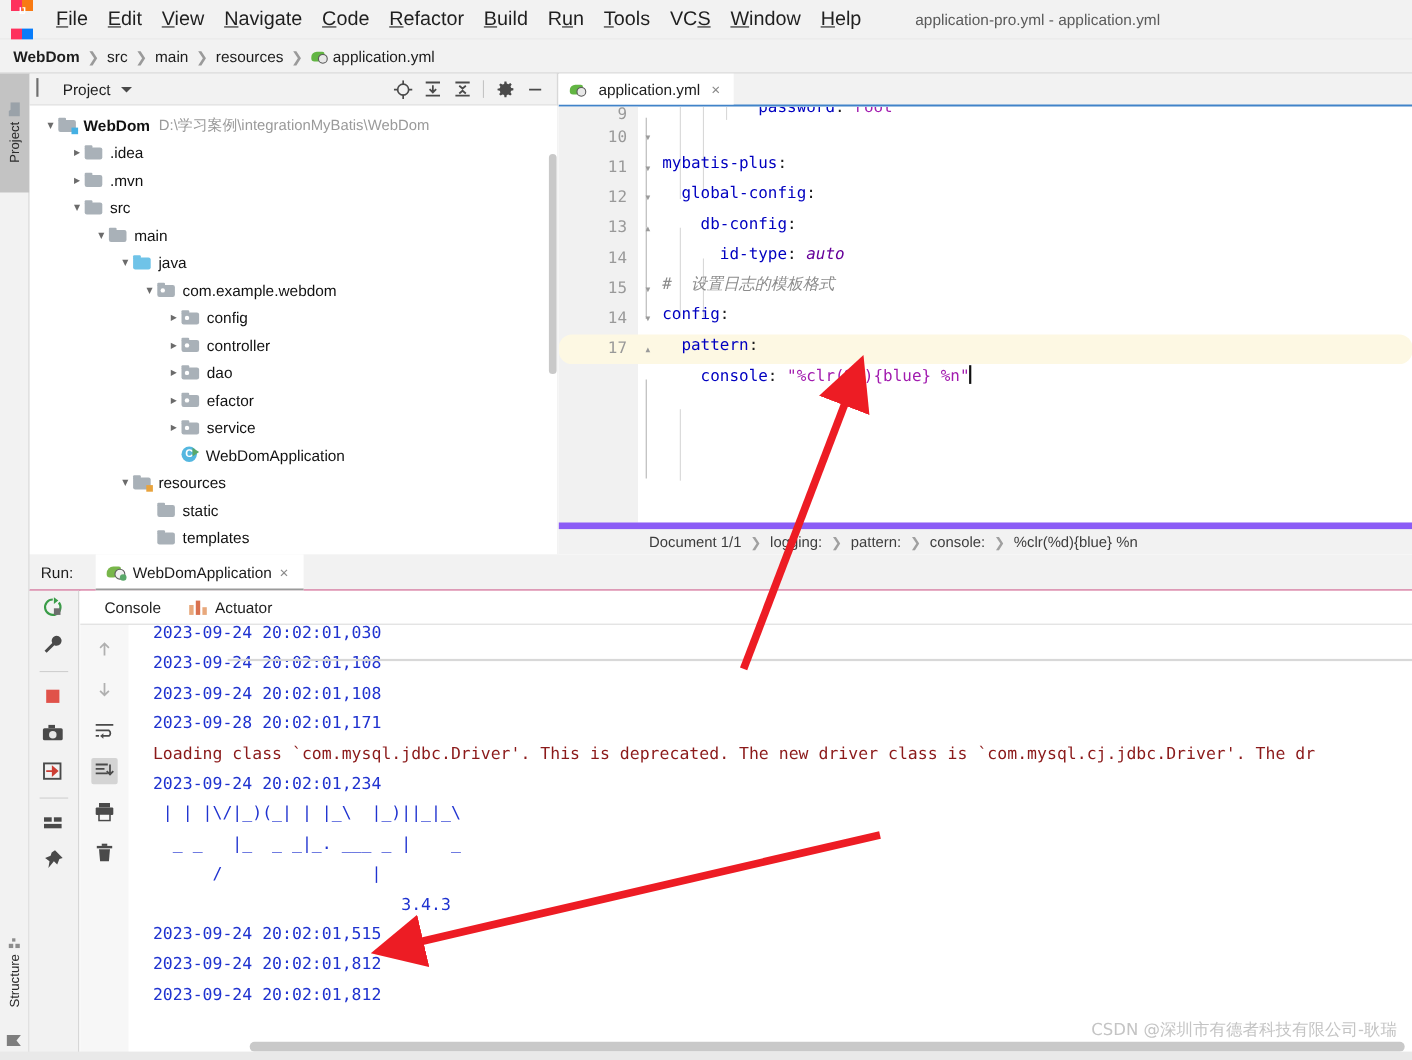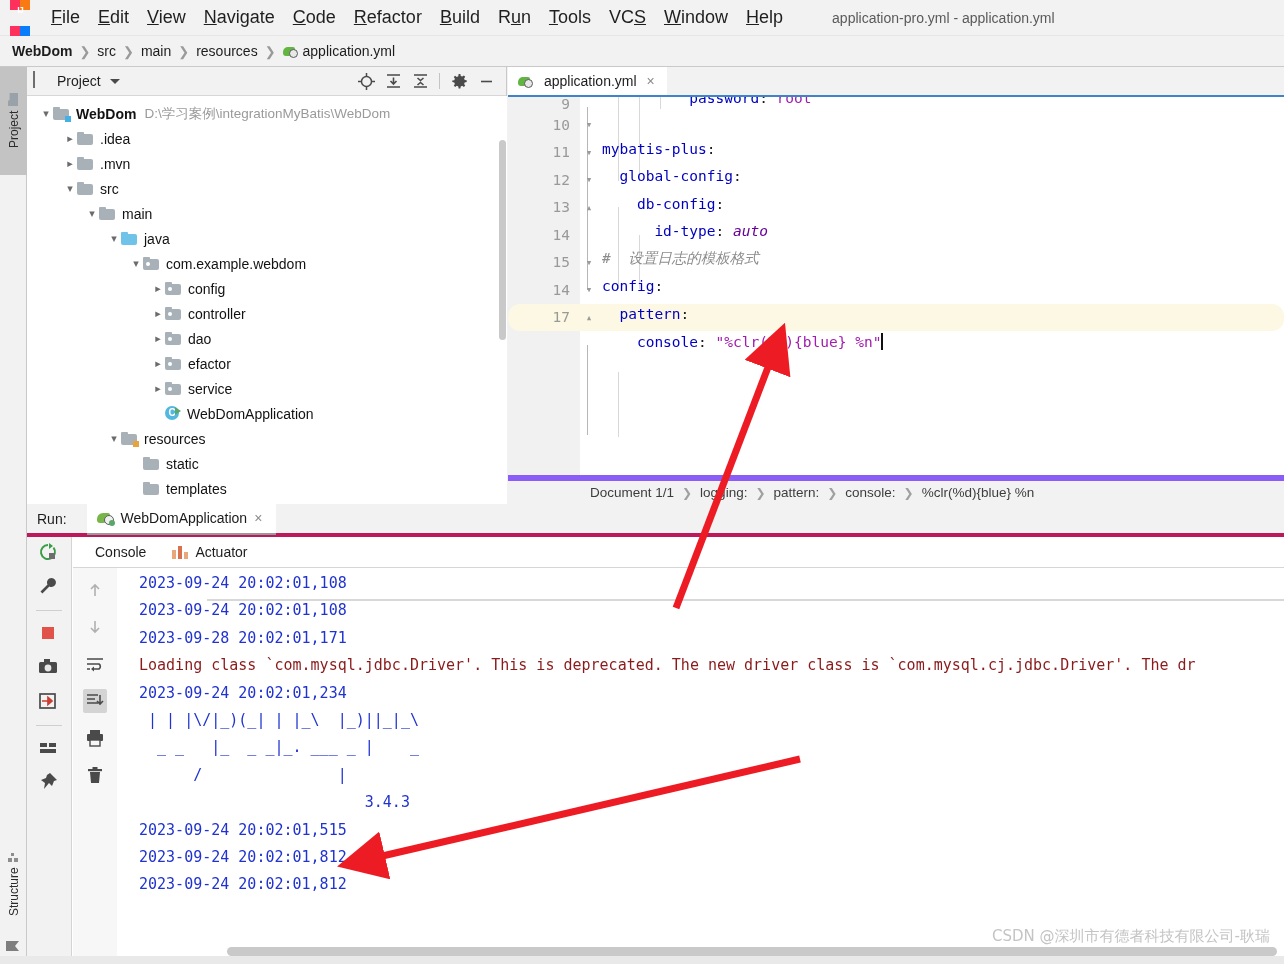--- a/index.html
+++ b/index.html
@@ -202,21 +202,21 @@
   }
   .editor-crumbs .sep { color: #a0a0a0; margin: 0 8px; font-size: 12px; }
 
   
   .run-window {
     position: absolute; left: 27px; top: 504px; width: 1257px; height: 460px;
     background: #fff;
   }
   .run-tabrow {
     height: 33px; background: #f2f2f2; display: flex; align-items: center;
-    border-bottom: 4px solid #be185d; padding-left: 10px;
+    border-bottom: 1px solid #be185d; padding-left: 10px;
   }
   .run-label { font-size: 14px; color: #1d1d1d; margin-right: 20px; }
   .run-tab {
     display: flex; align-items: center; gap: 7px; padding: 6px 14px 5px 10px;
     background: #fff; font-size: 14px; border-bottom: 2px solid #9a9a9a;
     height: 33px; box-sizing: border-box;
   }
   .spring-ic { width:17px; height:16px; position:relative; flex:none; }
   .spring-ic::before{
     content:""; position:absolute; left:0; top:3px; width:13px; height:10px;
@@ -711,20 +711,21 @@
           <svg width="18" height="18" viewBox="0 0 18 18">
               <rect x="2" y="3" width="14" height="2.2" fill="#4a4a4a"></rect>
               <rect x="6.5" y="1" width="5" height="2" fill="#4a4a4a"></rect>
               <path d="M4 6h10l-1 11H5z" fill="#4a4a4a"></path>
             </svg>
         </span>
       </div>
 
       <div class="console-out">
         <div class="console-topline"></div>
+        <div class="cl ts" style="margin-top:-8px">2023-09-24 20:02:01,030</div>
         <div class="cl ts">2023-09-24 20:02:01,108</div>
         <div class="cl ts">2023-09-24 20:02:01,108</div>
         <div class="cl ts">2023-09-28 20:02:01,171</div>
         <div class="cl warn">Loading class `com.mysql.jdbc.Driver'. This is deprecated. The new driver class is `com.mysql.cj.jdbc.Driver'. The dr</div>
         <div class="cl ts">2023-09-24 20:02:01,234</div>
         <div class="cl art"> | | |\/|_)(_| | |_\  |_)||_|_\ </div>
         <div class="cl art">  _ _   |_  _ _|_. ___ _ |    _ </div>
         <div class="cl art">      /               |         </div>
         <div class="cl art">                         3.4.3 </div>
         <div class="cl ts">2023-09-24 20:02:01,515</div>

